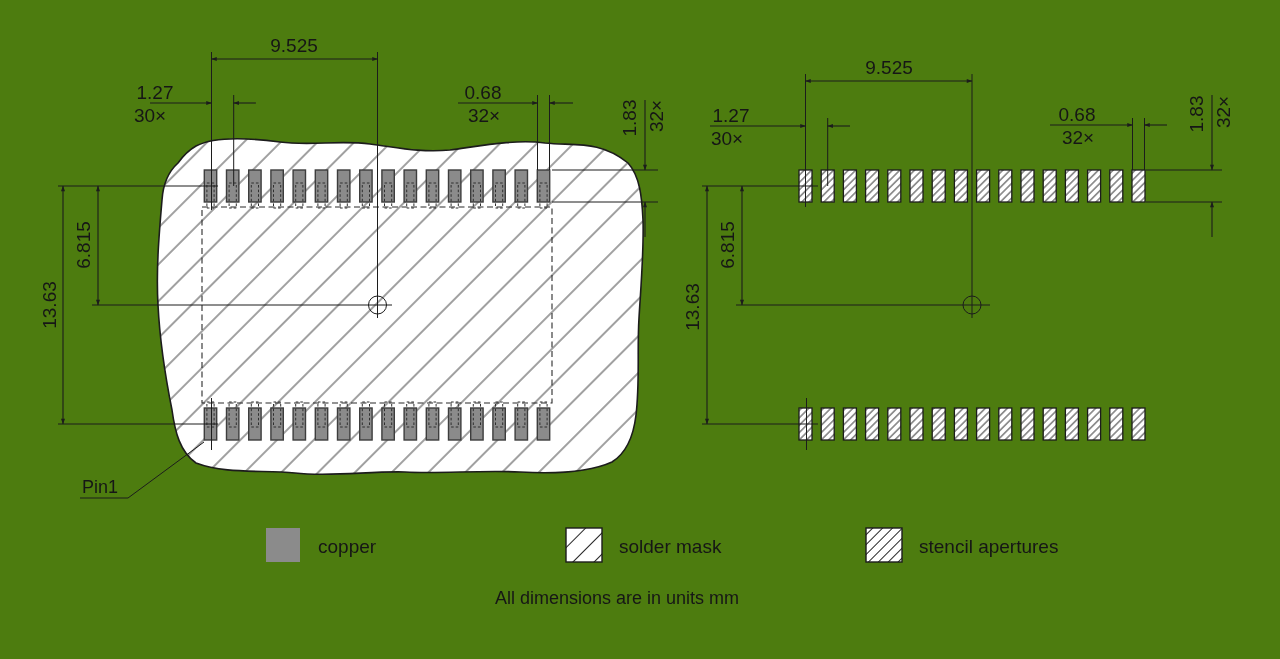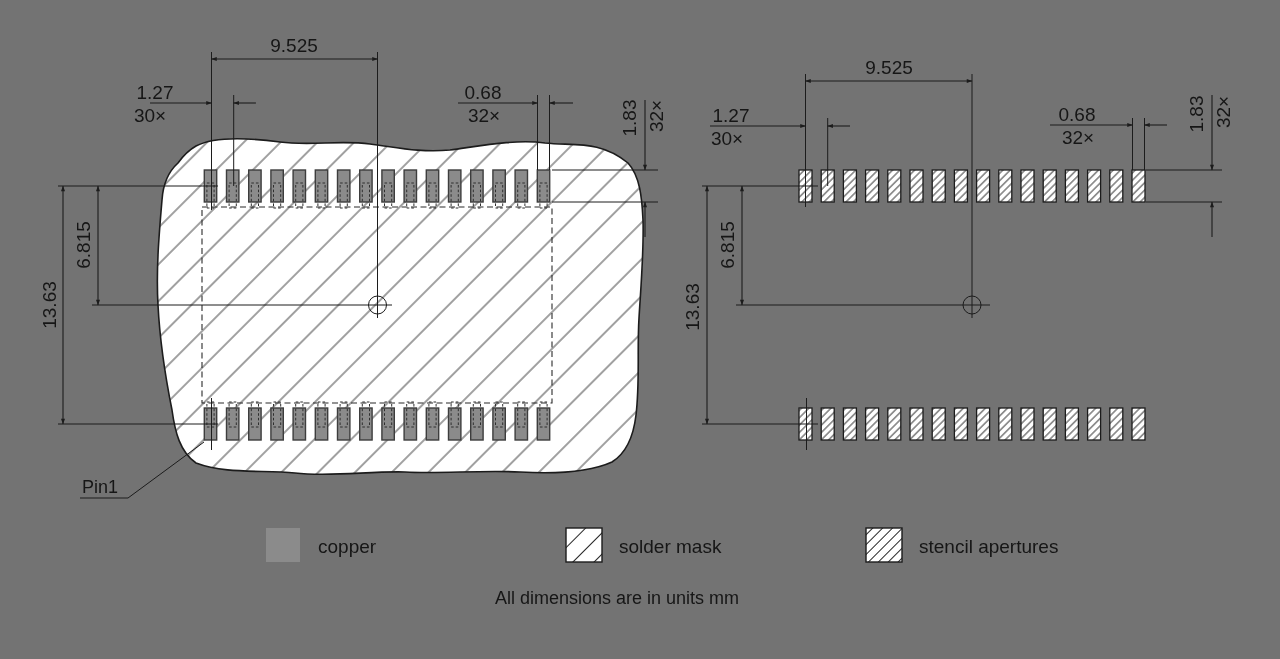--- a/index.html
+++ b/index.html
@@ -1,16 +1,16 @@
 <!DOCTYPE html>
 <html><head>
 <meta charset="utf-8">
 <style>
   html,body{margin:0;padding:0;background:#ffffff;}
-  .stage{position:relative;width:1280px;height:659px;background:#737373;overflow:hidden;
+  .stage{position:relative;width:1280px;height:659px;background:#4d7c0f;overflow:hidden;
          font-family:"Liberation Sans", sans-serif;}
   svg{display:block;}
   text{fill:#161616;font-family:"Liberation Sans", sans-serif;}
   .dimtxt{font-size:19px;}
   .legtxt{font-size:19px;}
   .notetxt{font-size:18px;}
   .pintxt{font-size:18px;}
   .thin{stroke:#1c1c1c;stroke-width:1;fill:none;}
   .dimline{stroke:#1c1c1c;stroke-width:1.1;fill:none;}
   .outline{stroke:#1c1c1c;stroke-width:1.6;}

